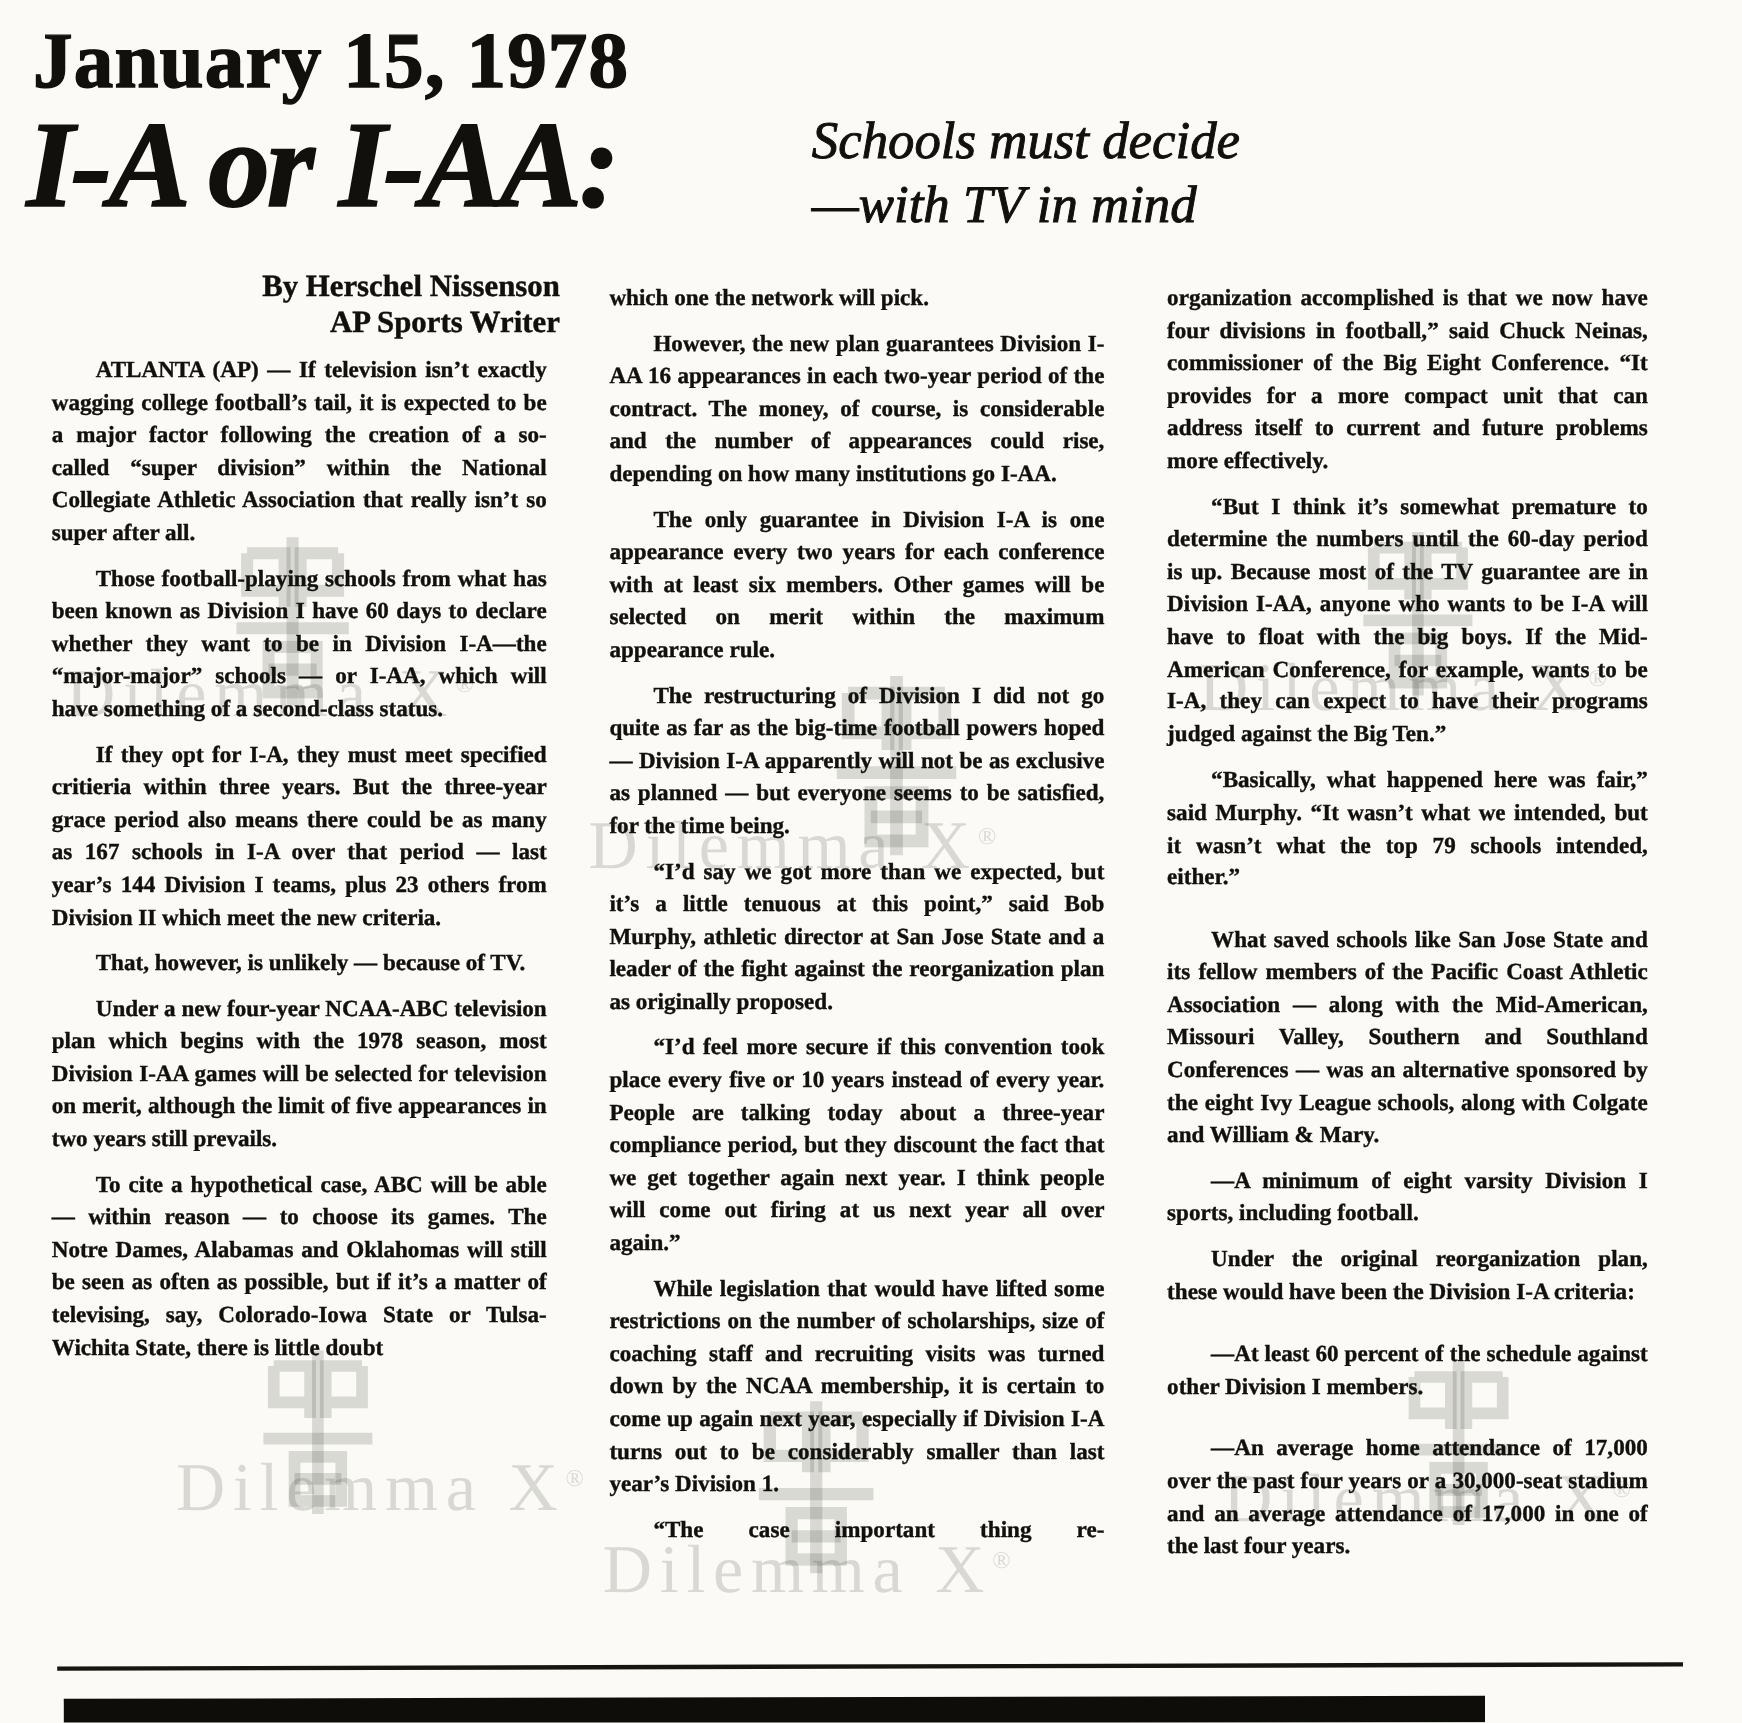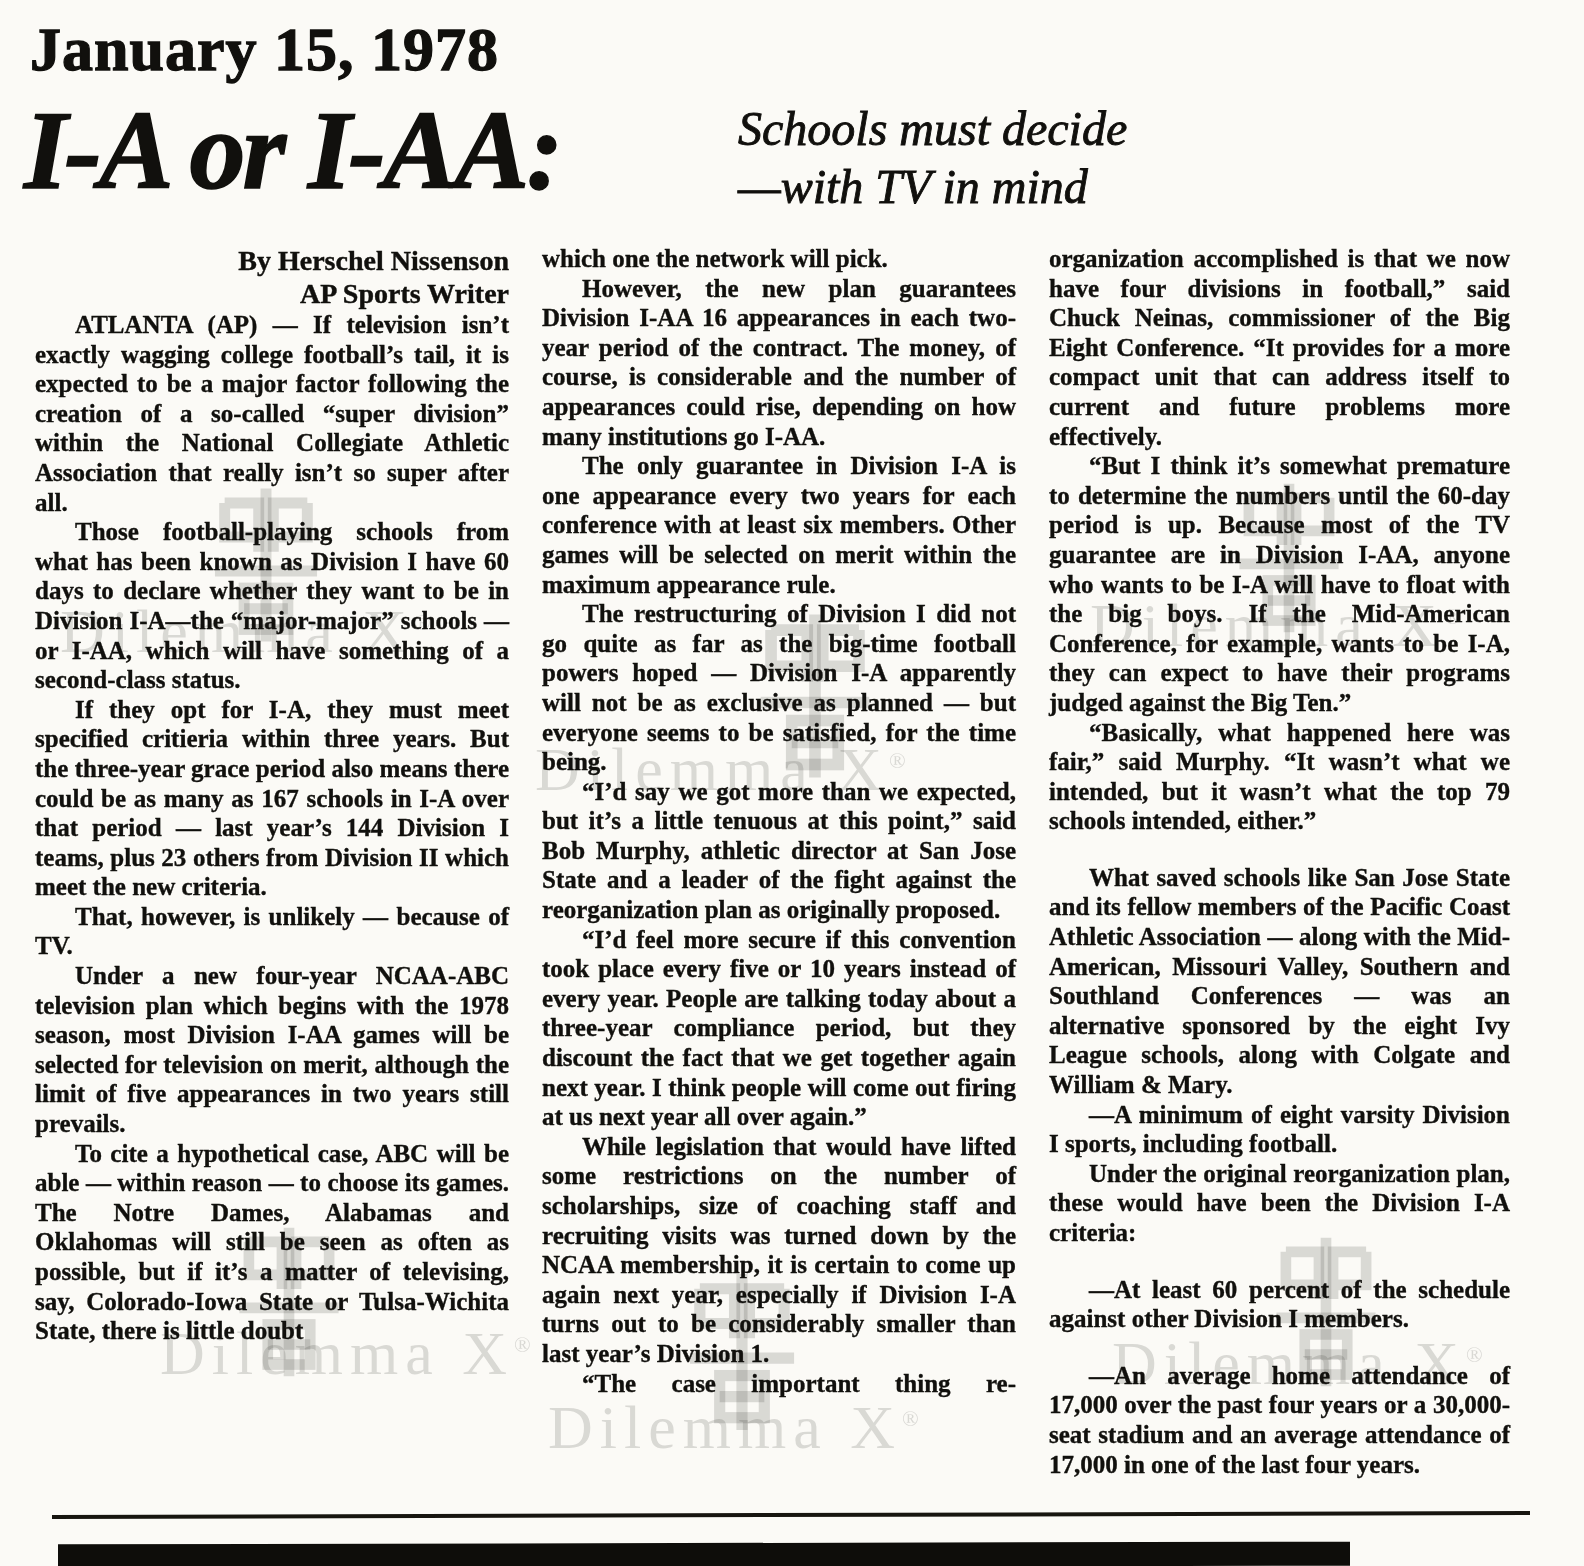--- a/index.html
+++ b/index.html
@@ -5,21 +5,21 @@
   html,body{margin:0;padding:0}
   body{
     width:1584px;height:1566px;overflow:hidden;position:relative;
     background:#fbfaf6;color:#11100d;
     font-family:"Liberation Serif", serif;
   }
   .page{position:absolute;inset:0}
   
   .date{
     position:absolute;left:30px;top:14px;
-    font-size:62px;font-weight:700;letter-spacing:1px;
+    font-size:72px;font-weight:700;letter-spacing:1px;
     -webkit-text-stroke:1.3px #11100d;z-index:2;
   }
   .headline{
     position:absolute;left:24px;top:86px;margin:0;
     font-size:112px;font-style:italic;font-weight:700;letter-spacing:-3px;
     -webkit-text-stroke:1.5px #11100d;z-index:2;white-space:nowrap;
   }
   .subhead{
     position:absolute;left:738px;top:100px;
     font-size:48px;font-style:italic;font-weight:400;line-height:58px;
@@ -30,21 +30,21 @@
     position:absolute;left:35px;top:244px;width:1492px;
     display:flex;gap:33px;z-index:1;
   }
   .col{flex:0 0 auto;width:474px}
   .col.c3{width:461px}
   .byline{
     text-align:right;font-size:28px;font-weight:700;line-height:33px;
     -webkit-text-stroke:0.4px #11100d;
   }
   .para{
-    margin:0;font-size:25px;line-height:29.6px;font-weight:700;
+    margin:12px;font-size:21px;line-height:29.6px;font-weight:700;
     text-align:justify;text-indent:40px;
     -webkit-text-stroke:0.35px #11100d;
   }
   .para.noindent{text-indent:0}
   .para.gap{margin-top:27px}
   .para.spread{text-align-last:justify}
   
   .rule-thin{
     position:absolute;left:52px;top:1513px;width:1478px;height:4px;
     background:#17150f;transform:rotate(-0.15deg);z-index:2;

